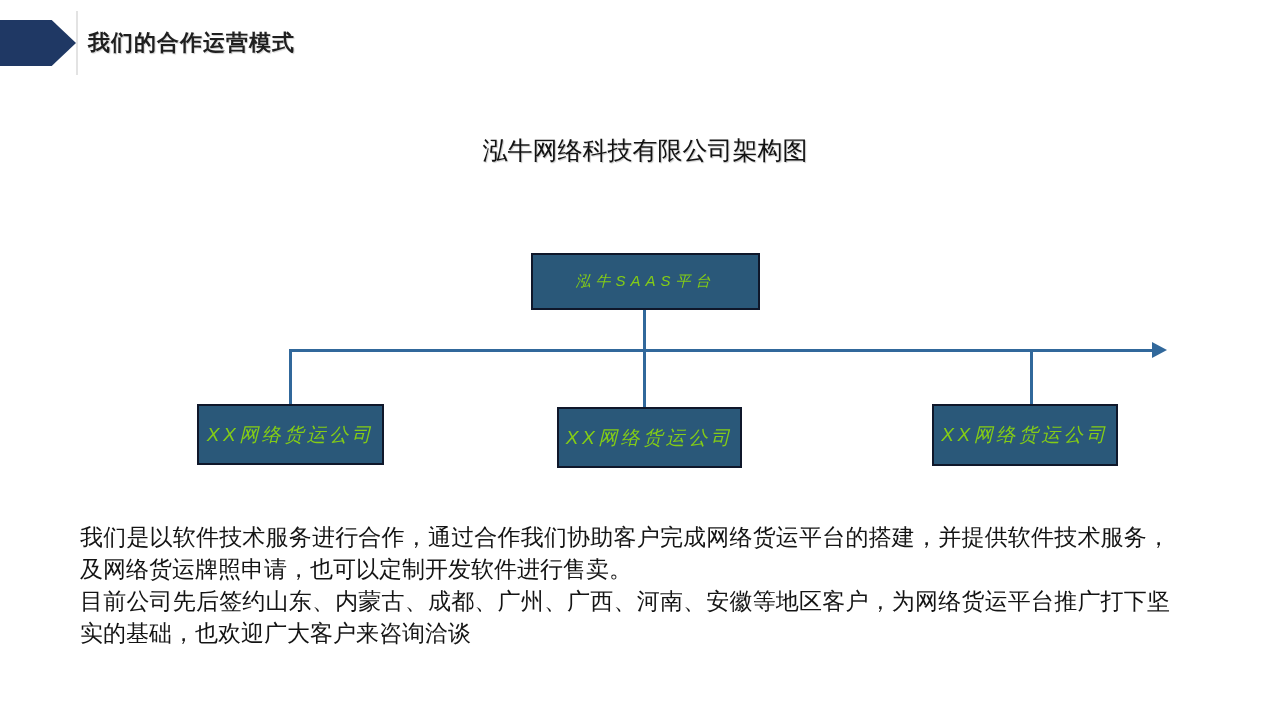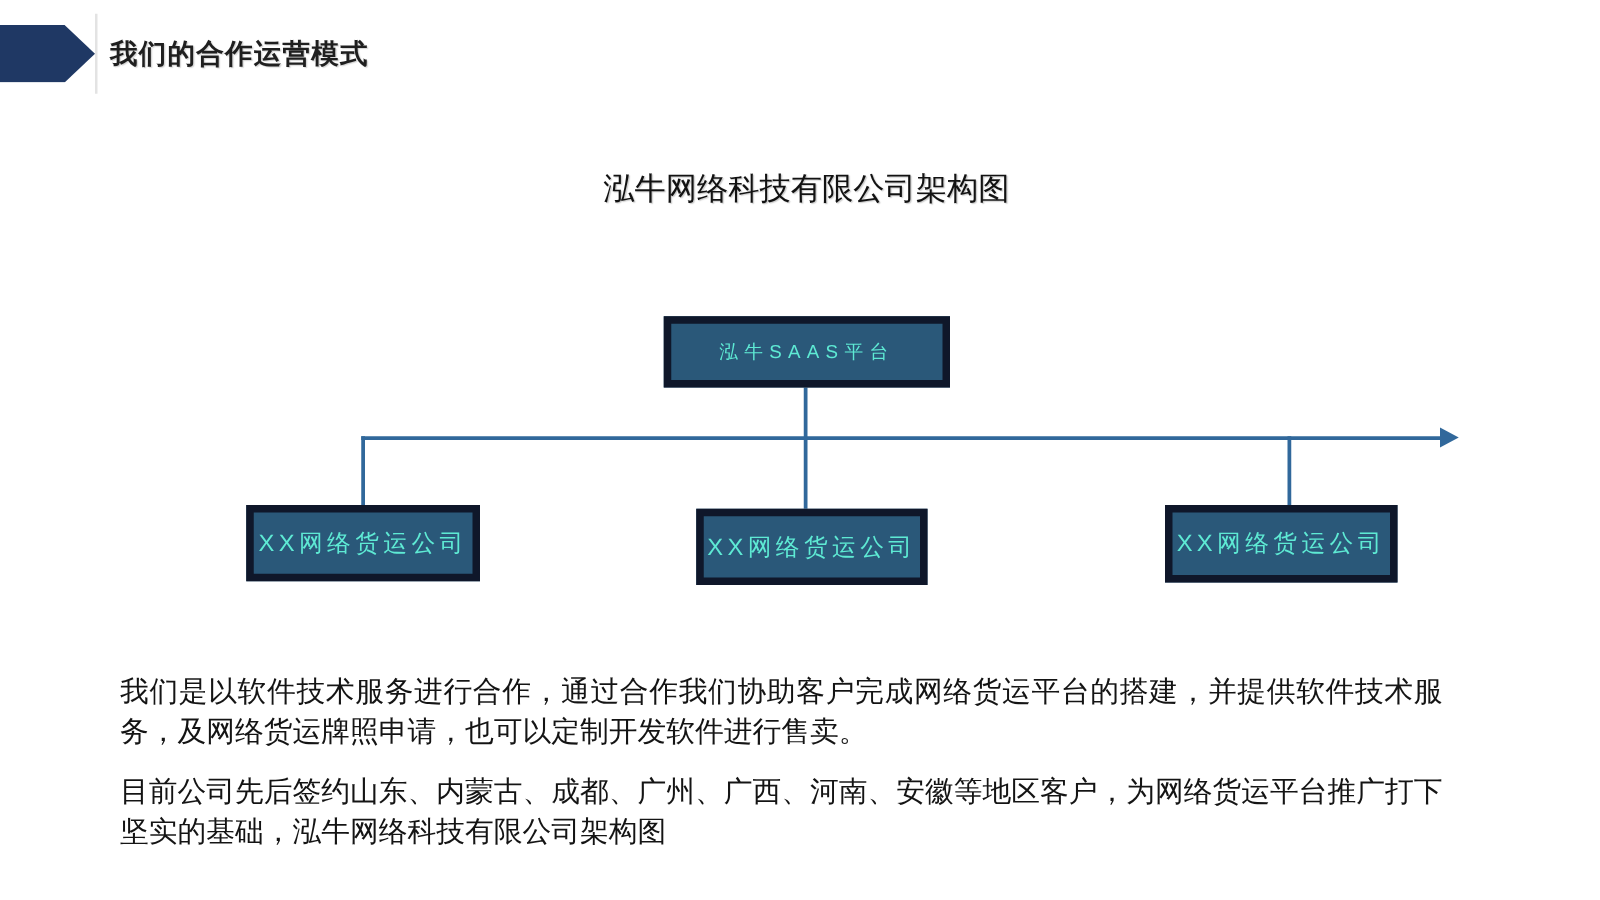--- a/index.html
+++ b/index.html
@@ -56,27 +56,28 @@
     font-size: 25px;
     color: #121212;
     text-shadow: 1px 1px 1px rgba(0,0,0,0.22);
     white-space: nowrap;
   }
 
   
   .org-box {
     position: absolute;
     background: #2A5879;
-    border: 6px solid #0f172a;
-    color: #5eead4;
+    border: 2px solid #0f172a;
+    color: #84cc16;
     display: flex;
     align-items: center;
     justify-content: center;
     box-sizing: border-box;
     white-space: nowrap;
+    font-style: italic;
   }
   .org-box.root {
     left: 531px;
     top: 253px;
     width: 229px;
     height: 57px;
     font-size: 15px;
     letter-spacing: 5px;
   }
   .org-box.child {
@@ -113,21 +114,21 @@
     left: 80px;
     top: 521px;
     width: 1090px;
     font-size: 23px;
     line-height: 32px;
     color: #141414;
     text-align: justify;
     text-justify: inter-ideograph;
   }
   .body-text p {
-    margin: 16px;
+    margin: 0;
     padding: 0;
   }
 </style>
 </head>
 <body>
 
 <div class="slide">
 
   <div class="header-arrow"></div>
   <div class="header-divider"></div>
@@ -144,16 +145,16 @@
   <div class="org-box root">泓牛SAAS平台</div>
 
   <div class="org-box child child-1">XX网络货运公司</div>
 
   <div class="org-box child child-2">XX网络货运公司</div>
 
   <div class="org-box child child-3">XX网络货运公司</div>
 
   <div class="body-text">
     <p>我们是以软件技术服务进行合作，通过合作我们协助客户完成网络货运平台的搭建，并提供软件技术服务，及网络货运牌照申请，也可以定制开发软件进行售卖。</p>
-    <p>目前公司先后签约山东、内蒙古、成都、广州、广西、河南、安徽等地区客户，为网络货运平台推广打下坚实的基础，泓牛网络科技有限公司架构图</p>
+    <p>目前公司先后签约山东、内蒙古、成都、广州、广西、河南、安徽等地区客户，为网络货运平台推广打下坚实的基础，也欢迎广大客户来咨询洽谈</p>
   </div>
 
 </div>
 
 </body></html>

